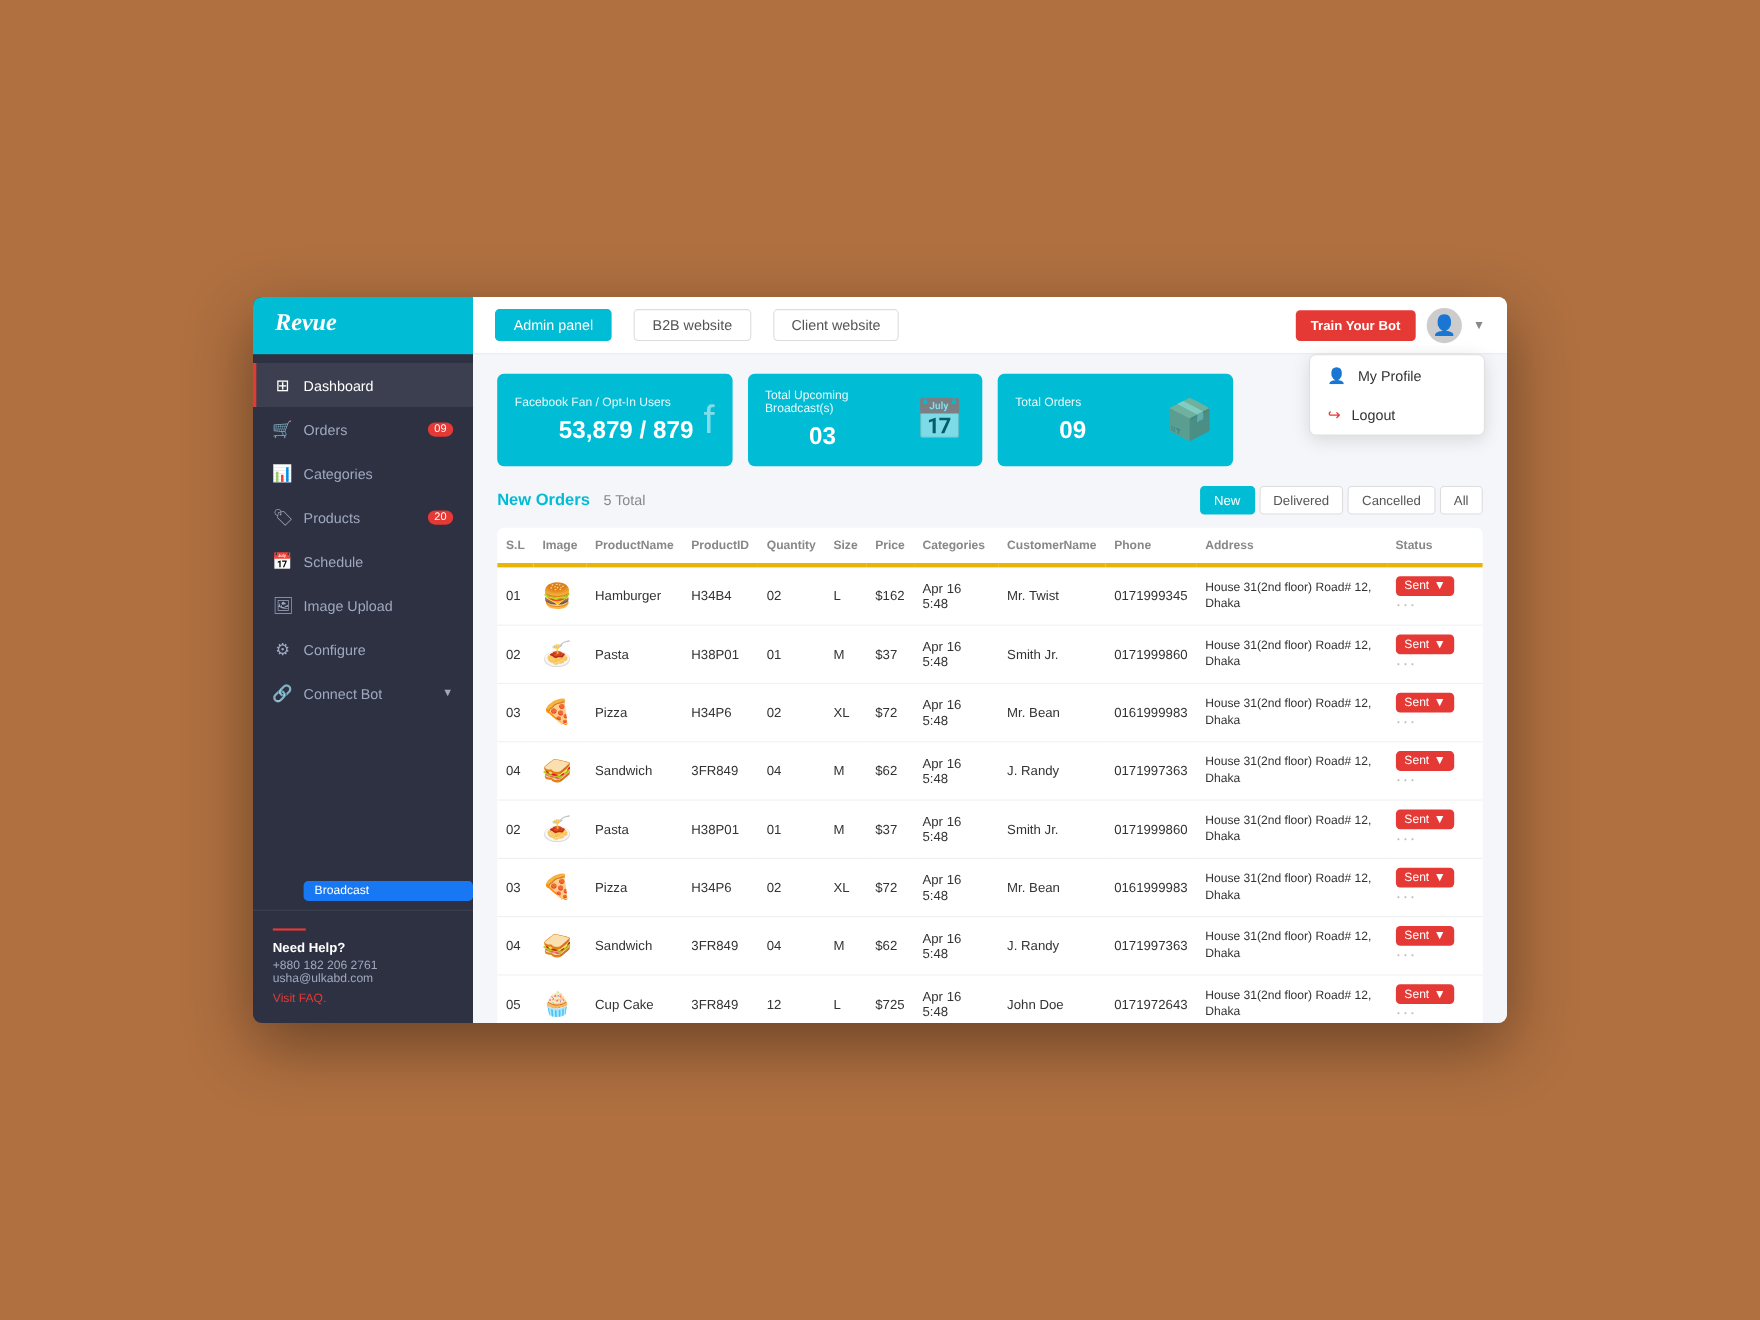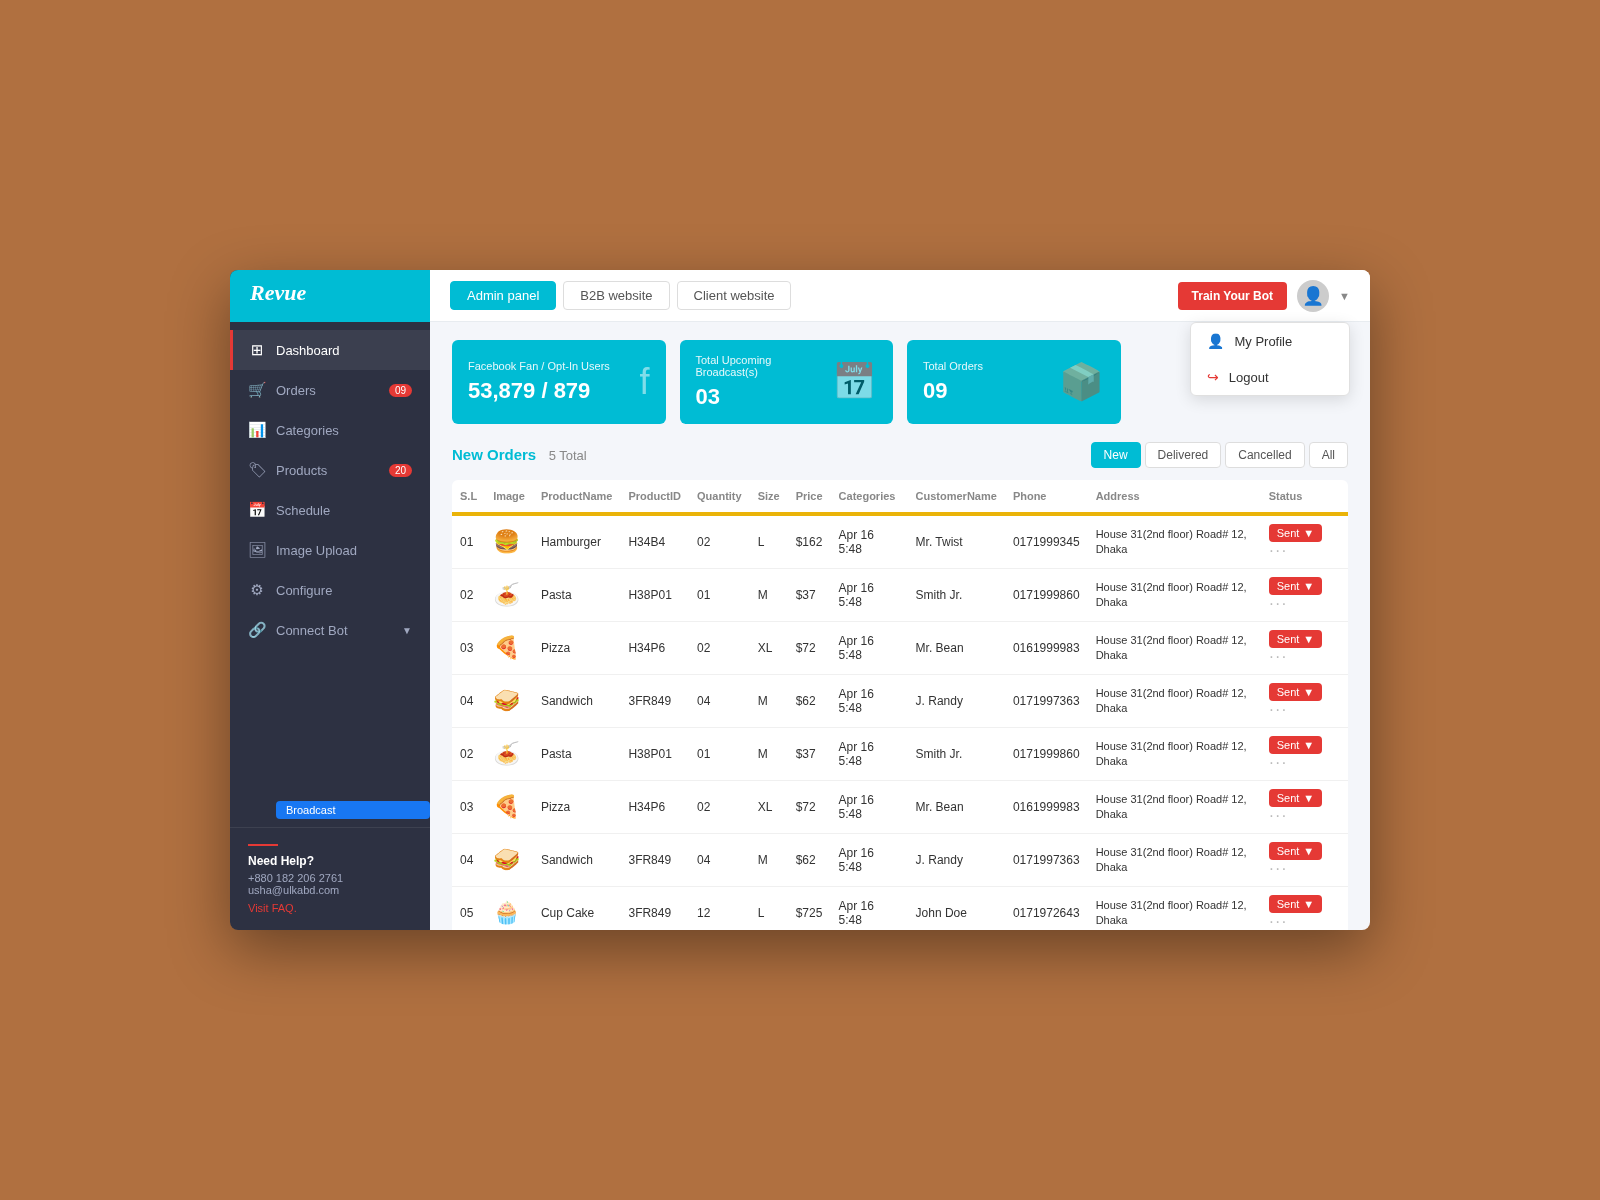--- a/index.html
+++ b/index.html
@@ -106,21 +106,21 @@
       flex-direction: column;
       overflow: hidden;
     }
     
     .topbar {
       background: #fff;
       height: 52px;
       display: flex;
       align-items: center;
       padding: 0 20px;
-      gap: 7px;
+      gap: 20px;
       border-bottom: 1px solid #e8ecf0;
       position: relative;
     }
     .tab-btn {
       padding: 6px 16px;
       border-radius: 4px;
       font-size: 13px;
       cursor: pointer;
       border: 1px solid #ddd;
       background: #fff;
@@ -202,21 +202,21 @@
     .stat-card {
       background: #00bcd4;
       border-radius: 6px;
       padding: 14px 16px;
       color: #fff;
       display: flex;
       align-items: center;
       justify-content: space-between;
     }
     .stat-card-label { font-size: 11px; opacity: 0.9; margin-bottom: 6px; }
-    .stat-card-value { font-size: 22px; font-weight: 700; }
+    .stat-card-value { font-size: 22px; font-weight: 700; margin-left: 40px; }
     .stat-card-icon { font-size: 36px; opacity: 0.5; }
 
     
     .orders-header {
       display: flex;
       align-items: center;
       justify-content: space-between;
       margin-bottom: 12px;
     }
     .orders-title {

